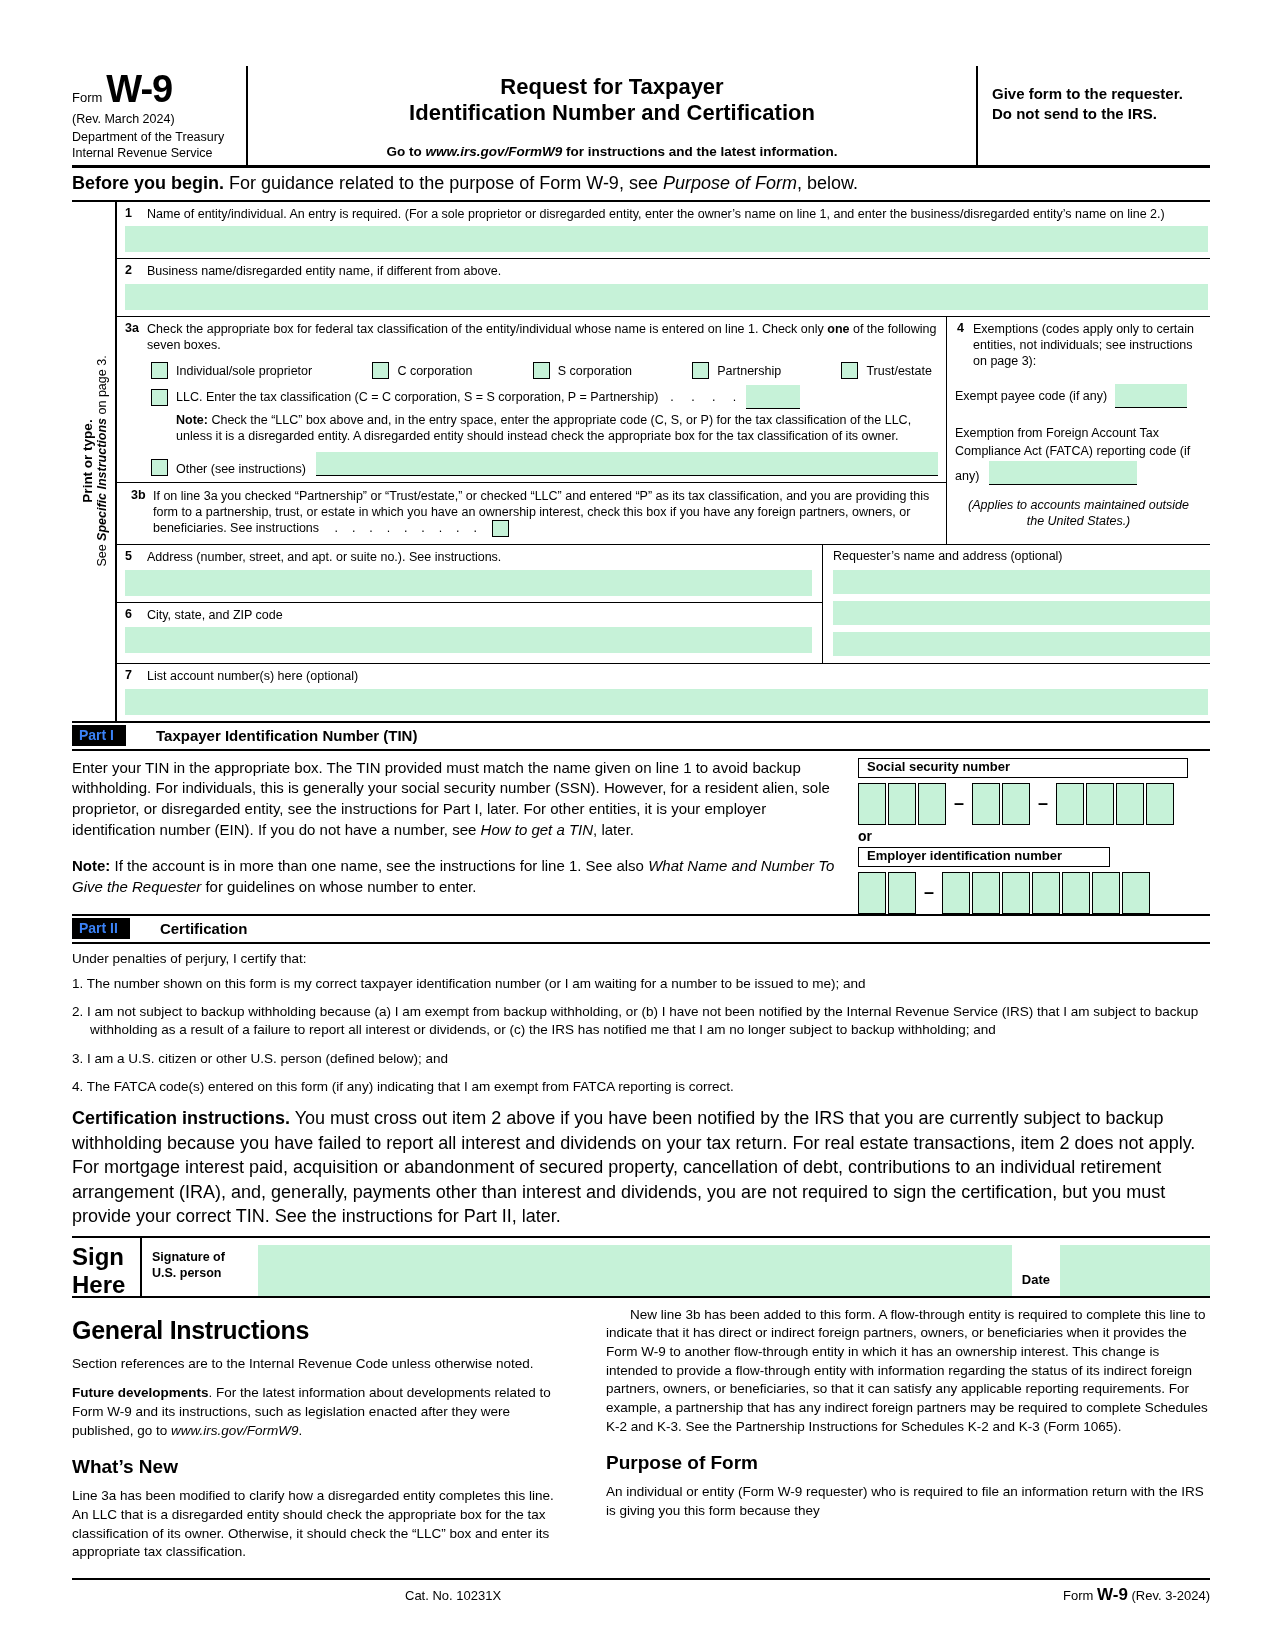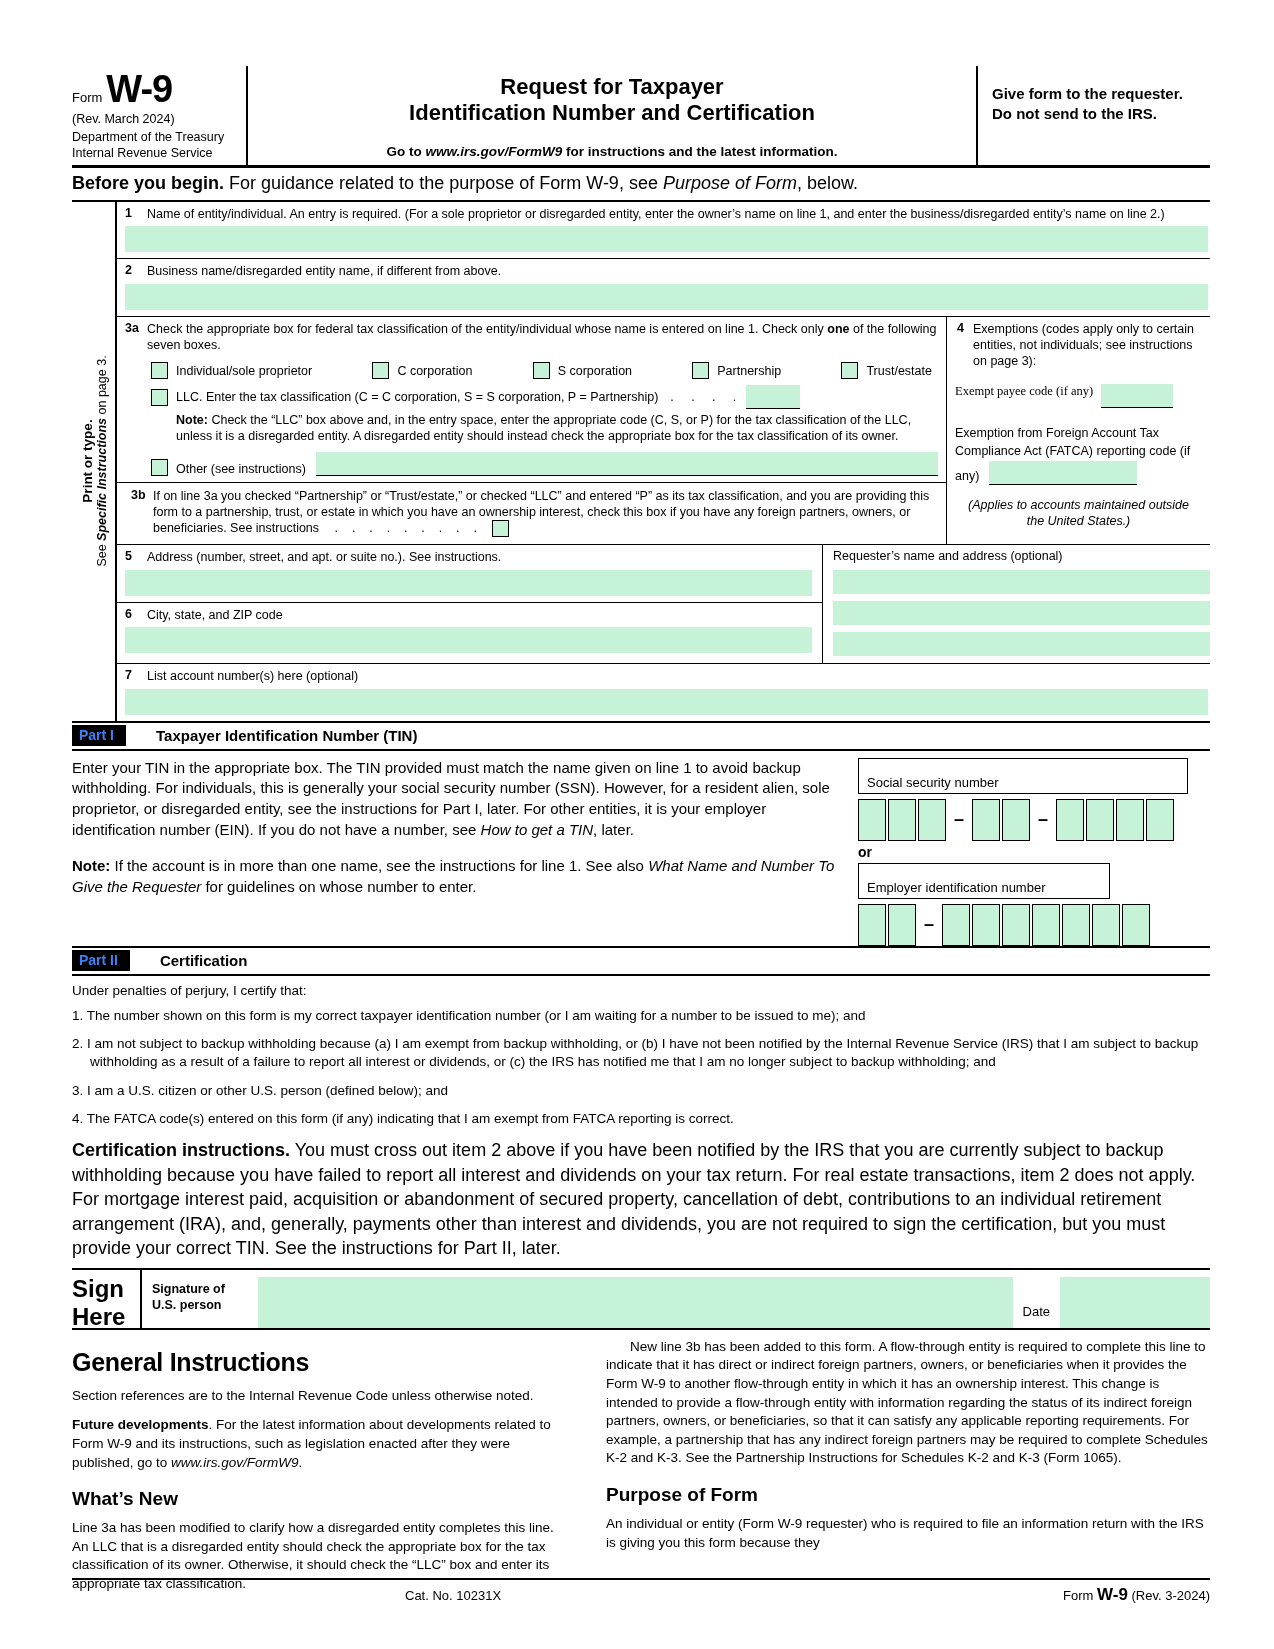--- a/index.html
+++ b/index.html
@@ -54,21 +54,21 @@
   .dots{ font-size:12.5px; margin-left:12px; white-space:nowrap; }
   .gentry{ display:inline-block; background:var(--green); }
   .llc-entry{ width:54px; height:24px; border-bottom:1.5px solid #000; margin-left:10px; flex:none; }
   .f3note{ margin:3px 6px 3px 53px; font-size:12.5px; line-height:1.3; }
   .otherrow{ display:flex; align-items:flex-end; margin:7px 4px 2px 28px; }
   .other-entry{ flex:1; height:24px; border-bottom:1.5px solid #000; margin-left:10px; }
   .cb-inline{ display:inline-block; vertical-align:middle; margin-left:12px; width:17px; height:17px; background:var(--green); border:1.5px solid #000; }
 
   .f4col{ width:264px; flex:none; border-left:1.5px solid #000; padding:4px 8px 0 8px; display:flex; flex-direction:column; }
   .f4col .fnum{ width:18px; }
-  .exline{ display:flex; align-items:flex-start; font-size:12.5px; margin-top:15px;font-family:Liberation Serif, serif; }
+  .exline{ display:flex; align-items:center; font-size:12.5px; margin-top:15px; }
   .exempt-entry{ width:72px; height:24px; border-bottom:1.5px solid #000; margin-left:8px; flex:none; }
   .fatca-line{ font-size:12.5px; line-height:1.45; margin-top:16px; }
   .fatca-entry{ width:148px; height:24px; border-bottom:1.5px solid #000; vertical-align:bottom; margin-left:6px; }
   .applies{ font-style:italic; font-size:12.5px; text-align:center; margin-top:auto; padding:12px 4px 14px; line-height:1.35; }
 
   
   .frow56{ display:flex; border-bottom:1.5px solid #000; }
   .f56left{ flex:1; min-width:0; }
   .row5{ border-bottom:1.5px solid #000; padding:4px 8px 6px 6px; }
   .row6{ padding:4px 8px 7px 6px; }
@@ -80,39 +80,39 @@
   
   .partbar{ display:flex; align-items:center; border-bottom:2px solid #000; padding:2px 0 3px; }
   .partlabel{ background:#000; color:#3b82f6; font-weight:bold; font-size:14px; padding:2px 12px 3px 7px; flex:none; }
   .parttitle{ font-weight:bold; font-size:15px; margin-left:30px; }
 
   
   .p1wrap{ display:flex; padding-top:7px; }
   .p1left{ flex:1; padding-right:14px; }
   .ptext{ font-size:15px; line-height:1.38; margin:0 0 16px; }
   .p1right{ width:352px; flex:none; }
-  .tinlabelbox{ border:1.5px solid #000; font-weight:normal; font-size:13px; padding:16px 8px 3px; width:330px; }
+  .tinlabelbox{ border:1.5px solid #000; font-weight:bold; font-size:13px; padding:0 8px 3px; width:330px; }
   .einlabelbox{ width:252px; }
   .cellrow{ display:flex; align-items:center; margin-top:5px; }
   .tcell{ width:28px; height:42px; background:var(--green); border:1px solid #000; margin-right:2px; flex:none; }
   .tdash{ font-weight:bold; font-size:18px; margin:0 8px 0 6px; }
   .orword{ font-weight:bold; font-size:14px; margin:3px 0 3px; }
 
   
   .part2bar{ border-top:1px solid #000; }
   .certintro{ font-size:13.5px; margin:7px 0 9px; }
   .certitem{ font-size:13.5px; line-height:1.36; margin:0 0 10px; padding-left:18px; text-indent:-18px; }
   .certinstr{ font-size:18px; line-height:1.36; margin:2px 0 7px; }
 
   
   .signrow{ display:flex; border-top:2px solid #000; border-bottom:2.5px solid #000; height:62px; }
   .signword{ width:68px; flex:none; font-size:24px; font-weight:bold; line-height:1.18; padding-top:5px; }
   .siglabel{ width:104px; flex:none; border-left:2px solid #000; font-size:12.5px; font-weight:bold; line-height:1.3; padding:11px 0 0 10px; }
   .siggreen{ flex:1; background:var(--green); margin:7px 10px 0 14px; }
-  .datelabel{ flex:none; font-weight:normal; font-size:13px; align-self:flex-end; padding:0 10px 9px 0; }
+  .datelabel{ flex:none; font-weight:bold; font-size:13px; align-self:flex-end; padding:0 10px 9px 0; }
   .dategreen{ width:150px; flex:none; background:var(--green); margin:7px 0 0 0; }
 
   
   .instrwrap{ display:flex; margin-top:8px; }
   .icol-left{ width:508px; flex:none; padding-right:22px; }
   .icol-right{ flex:1; padding-left:26px; }
   .h1{ font-size:25px; font-weight:bold; margin:10px 0 10px; letter-spacing:-0.3px; }
   .h2{ font-size:19px; font-weight:bold; margin:16px 0 9px; }
   .ip{ font-size:13.5px; line-height:1.38; margin:0 0 11px; }
   .indent{ text-indent:24px; }

